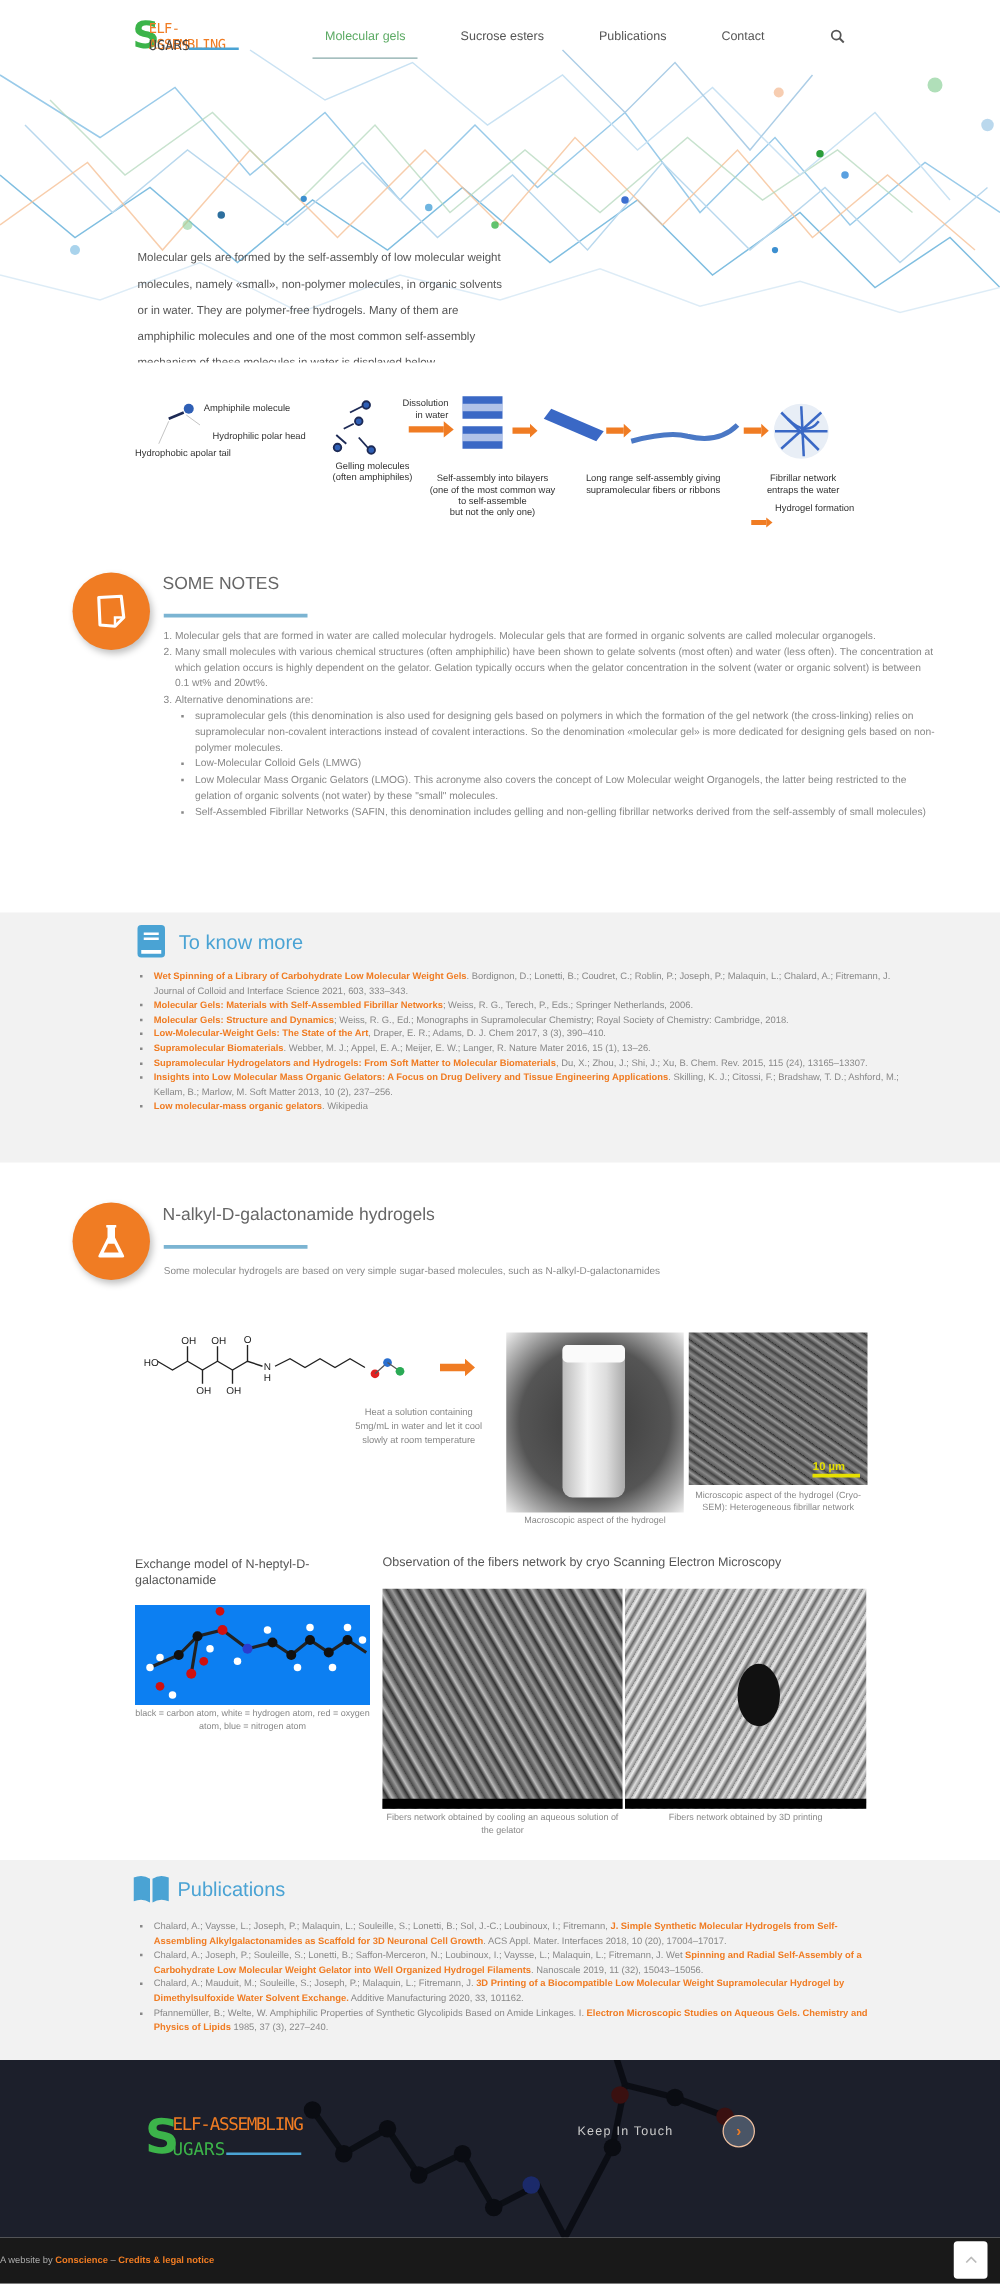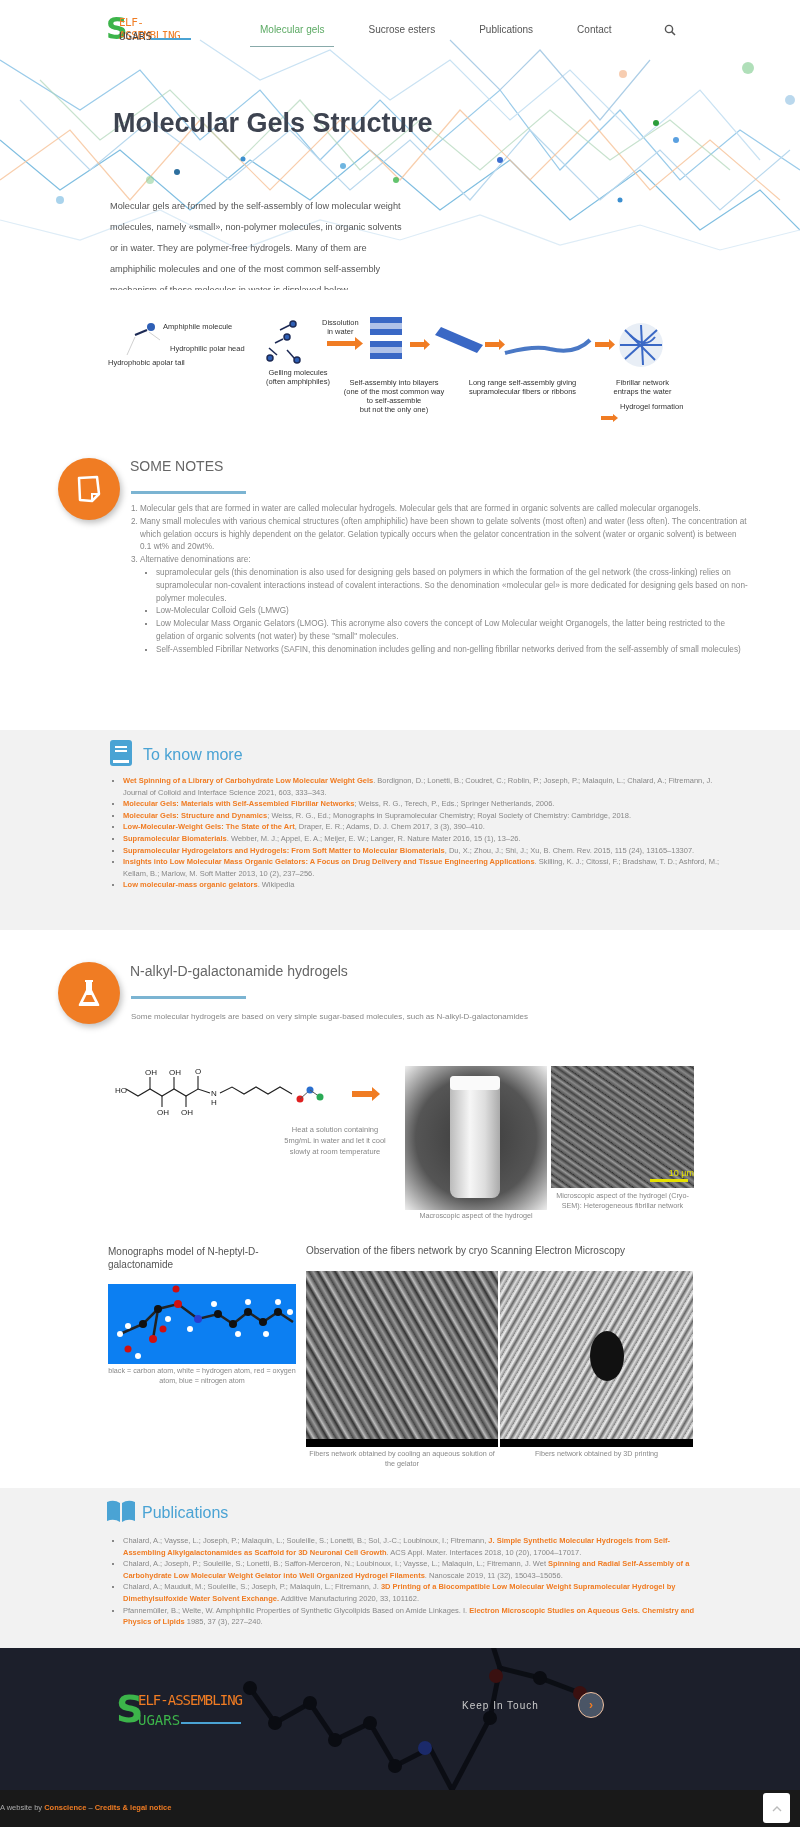--- a/index.html
+++ b/index.html
@@ -66,21 +66,20 @@
       <circle cx="623" cy="74" r="4" fill="#f3b890" opacity="0.7"></circle>
       <circle cx="656" cy="123" r="3" fill="#2a9d3a"></circle>
       <circle cx="676" cy="140" r="3" fill="#5aa0e0"></circle>
       <circle cx="500" cy="160" r="3" fill="#3c6fd0"></circle>
       <circle cx="620" cy="200" r="2.5" fill="#3c8fd0"></circle>
       <circle cx="60" cy="200" r="4" fill="#6fb5e0" opacity="0.6"></circle>
       <circle cx="150" cy="180" r="4" fill="#8fd19b" opacity="0.6"></circle>
       <circle cx="790" cy="100" r="5" fill="#9cc8e6" opacity="0.7"></circle>
     </g>
   </svg>
-  <div class="hero-title">Molecular Gels Structure</div>
   <div class="hero-text">Molecular gels are formed by the self-assembly of low molecular weight molecules, namely «small», non-polymer molecules, in organic solvents or in water. They are polymer-free hydrogels. Many of them are amphiphilic molecules and one of the most common self-assembly mechanism of these molecules in water is displayed below.</div>
 </div>
 
 <div class="header">
   <a class="logo">
     <span class="logo-s">S</span>
     <span class="logo-t1">ELF-ASSEMBLING</span>
     <span class="logo-t2">UGARS</span>
     <span class="logo-line"></span>
   </a>
@@ -144,21 +143,21 @@
         <path d="M515 30 L557 30"></path>
         <path d="M536 10 L538 50"></path>
         <path d="M525 20 Q540 35 550 22"></path>
     </g>
     <rect x="496" y="101" width="12" height="4" fill="#f07c23"></rect>
       <polygon points="508,99 513,103 508,107" fill="#f07c23"></polygon>
   </svg>
   <div class="dlbl" style="left:58px;top:7px;text-align:left">Amphiphile molecule</div>
   <div class="dlbl" style="left:65px;top:29px;text-align:left">Hydrophilic polar head</div>
   <div class="dlbl" style="left:3px;top:43px;text-align:left">Hydrophobic apolar tail</div>
-  <div class="dlbl" style="left:217px;top:3px;text-align:center;white-space:pre">Dissolution
+  <div class="dlbl" style="left:217px;top:3px;text-align:right;white-space:pre">Dissolution
 in water</div>
   <div class="dlbl" style="left:158px;top:53px;width:70px;white-space:pre">Gelling molecules
 (often amphiphiles)</div>
   <div class="dlbl" style="left:233px;top:63px;width:112px;white-space:pre">Self-assembly into bilayers
 (one of the most common way
 to self-assemble
 but not the only one)</div>
   <div class="dlbl" style="left:355px;top:63px;width:125px;white-space:pre">Long range self-assembly giving
 supramolecular fibers or ribbons</div>
   <div class="dlbl" style="left:500px;top:63px;width:75px;white-space:pre">Fibrillar network
@@ -247,26 +246,26 @@
 </svg>
 <div class="cap" style="left:280px;top:1124px;width:110px;font-size:7.5px;line-height:11px">Heat a solution containing 5mg/mL in water and let it cool slowly at room temperature</div>
 
 <div class="img-box" style="left:405px;top:1066px;width:142px;height:144px;background:radial-gradient(ellipse at center,#3a3a3a 0%,#555 60%,#eee 100%)">
   <div style="position:absolute;left:45px;top:10px;width:50px;height:122px;background:linear-gradient(90deg,#bbb,#f6f6f6 40%,#ddd 70%,#aaa);border-radius:4px 4px 8px 8px"></div>
   <div style="position:absolute;left:45px;top:10px;width:50px;height:14px;background:#fafafa;border-radius:4px"></div>
 </div>
 <div class="cap" style="left:400px;top:1211px;width:152px">Macroscopic aspect of the hydrogel</div>
 
 <div class="img-box" style="left:551px;top:1066px;width:143px;height:122px;background:repeating-linear-gradient(35deg,#555 0,#888 3px,#444 6px,#999 9px,#333 12px)">
-  <div style="position:absolute;right:0;bottom:10px;font-size:9px;color:#e6e000;font-weight:normal">10 µm</div>
+  <div style="position:absolute;right:18px;bottom:10px;font-size:9px;color:#e6e000;font-weight:bold">10 µm</div>
   <div style="position:absolute;right:6px;bottom:6px;width:38px;height:3px;background:#e6e000"></div>
 </div>
 <div class="cap" style="left:551px;top:1191px;width:143px">Microscopic aspect of the hydrogel (Cryo-SEM): Heterogeneous fibrillar network</div>
 
-<div style="position:absolute;left:108px;top:1245px;width:160px;font-size:10px;line-height:13px;color:#555">Monographs model of N-heptyl-D-galactonamide</div>
+<div style="position:absolute;left:108px;top:1245px;width:160px;font-size:10px;line-height:13px;color:#555">Exchange model of N-heptyl-D-galactonamide</div>
 <div class="img-box" style="left:108px;top:1284px;width:188px;height:80px;background:#0c7ff2">
   <svg width="188" height="80">
     <g stroke="#222" stroke-width="2.5" fill="none">
       <path d="M12 50 L35 40 L50 25 L70 20 L90 35 L110 30 L125 40 L140 28 L155 38 L170 28 L185 38"></path>
       <path d="M50 25 L45 55"></path>
     </g>
     <g fill="#111">
         <circle cx="35" cy="40" r="4"></circle>
         <circle cx="50" cy="25" r="4"></circle>
         <circle cx="110" cy="30" r="4"></circle>

